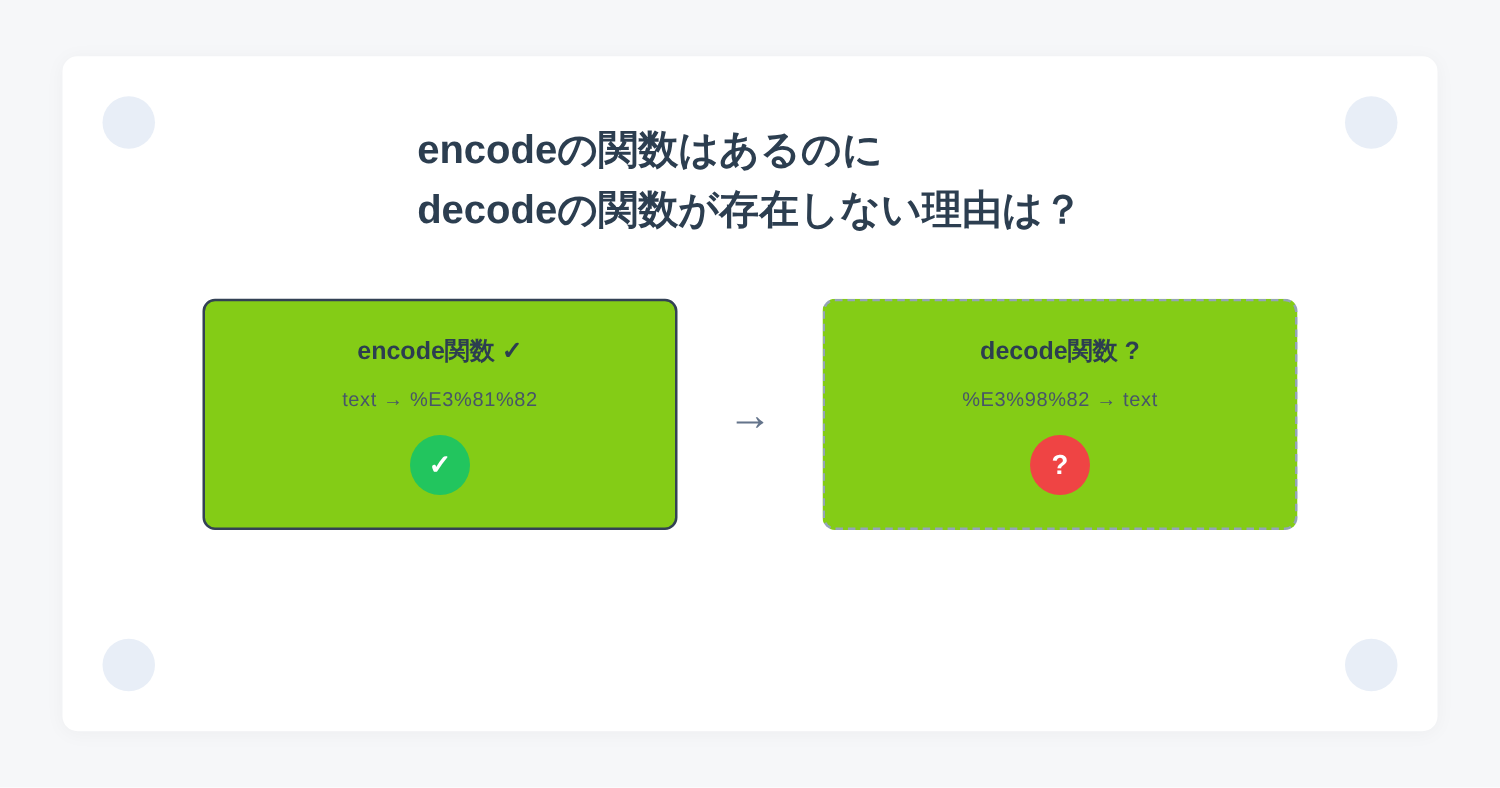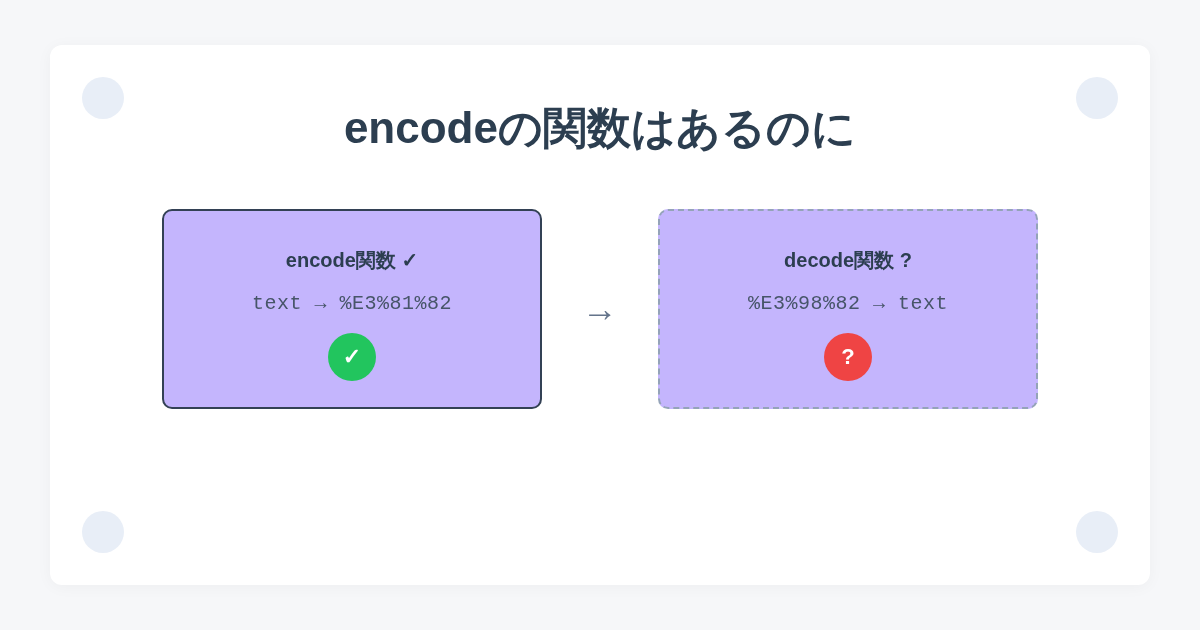--- a/index.html
+++ b/index.html
@@ -39,38 +39,38 @@
       border-radius: 50%;
     }
     .corner-dot.tl { top: 32px; left: 32px; }
     .corner-dot.tr { top: 32px; right: 32px; }
     .corner-dot.bl { bottom: 32px; left: 32px; }
     .corner-dot.br { bottom: 32px; right: 32px; }
     
     .title {
       text-align: left;
       color: #2c3e50;
-      font-size: 44px;
+      font-size: 32px;
       font-weight: 700;
       line-height: 1.5;
       margin-top: 10px;
       margin-bottom: 48px;
     }
     
     .boxes {
       display: flex;
       align-items: center;
       gap: 40px;
     }
     
     .box {
       width: 380px;
       border-radius: 10px;
-      background: #c4b5fd;
-      padding: 36px 20px 26px;
+      background: #84cc16;
+      padding: 26px 20px 26px;
       display: flex;
       flex-direction: column;
       align-items: center;
       gap: 18px;
     }
     
     .box.solid {
       border: 2px solid #334155;
     }
     
@@ -78,22 +78,22 @@
       border: 2px dashed #94a3b8;
     }
     
     .box-title {
       color: #2c3e50;
       font-size: 20px;
       font-weight: 700;
     }
     
     .box-code {
-      font-family: Liberation Mono, monospace;
-      font-size: 20px;
+      font-family: Liberation Sans, sans-serif;
+      font-size: 16px;
       color: #475569;
       letter-spacing: 0.5px;
     }
     
     .badge {
       width: 48px;
       height: 48px;
       border-radius: 50%;
       display: flex;
       align-items: center;
@@ -123,20 +123,21 @@
 <body>
 
 <div class="card">
   <div class="corner-dot tl"></div>
   <div class="corner-dot tr"></div>
   <div class="corner-dot bl"></div>
   <div class="corner-dot br"></div>
 
   <h1 class="title">
     <span>encodeの関数はあるのに</span><br>
+    <span>decodeの関数が存在しない理由は？</span>
   </h1>
 
   <div class="boxes">
 
     <div class="box solid">
       <div class="box-title">encode関数 ✓</div>
       <div class="box-code">text → %E3%81%82</div>
       <div class="badge green">
         <span>✓</span>
       </div>

